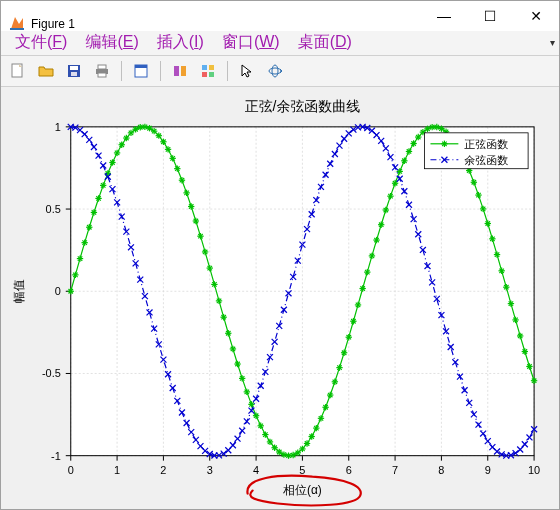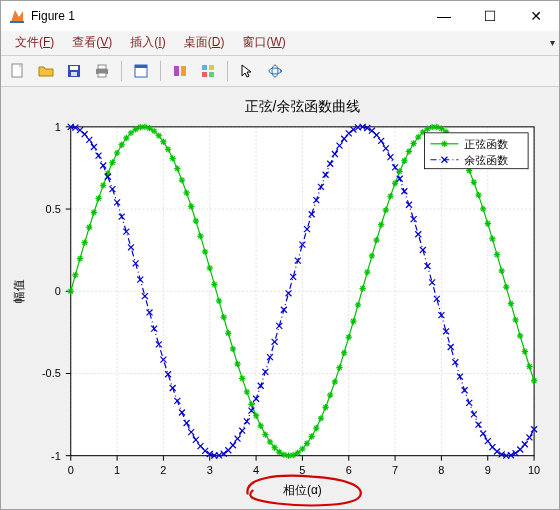--- a/index.html
+++ b/index.html
@@ -19,21 +19,21 @@
     border: 1px solid #a0a0a0;
     box-sizing: border-box;
     display: flex;
     flex-direction: column;
   }
   
   .titlebar {
     height: 30px;
     background: #fff;
     display: flex;
-    align-items: center;
+    align-items: flex-end;
     padding-left: 8px;
     color: #000;
     position: relative;
   }
   .titlebar .logo {
     width: 16px; height: 16px; margin-right: 6px;
     display: inline-flex; align-items: center; justify-content: center;
   }
   .titlebar .logo svg { width:16px; height:16px; }
   .title-text { font-size: 12px; }
@@ -52,22 +52,22 @@
     background: #f4f4f4;
     border-bottom: 1px solid #d0d0d0;
     display: flex;
     align-items: center;
     padding: 0 6px;
     position: relative;
   }
   .menubar .menu-item {
     padding: 2px 8px;
     margin-right: 2px;
-    font-size: 12px;
-    color: #7f1d1d;
+    font-size: 16px;
+    color: #a21caf;
   }
   .menubar .menu-item .mn { text-decoration: underline; }
   .menubar .menu-overflow {
     position: absolute; right: 4px; font-size: 10px; color:#333;
   }
   
   .toolbar {
     height: 30px;
     background: #f4f4f4;
     border-bottom: 1px solid #d0d0d0;
@@ -128,24 +128,24 @@
     <span class="title-text">Figure 1</span>
     <div class="win-controls">
       <div class="wbtn">—</div>
       <div class="wbtn">☐</div>
       <div class="wbtn close">✕</div>
     </div>
   </div>
 
   <div class="menubar">
     <span class="menu-item"><span>文件</span>(<span class="mn">F</span>)</span>
-    <span class="menu-item"><span>查看</span>(<span class="mn">V</span>)</span>
+    <span class="menu-item"><span>编辑</span>(<span class="mn">E</span>)</span>
     <span class="menu-item"><span>插入</span>(<span class="mn">I</span>)</span>
+    <span class="menu-item"><span>窗口</span>(<span class="mn">W</span>)</span>
     <span class="menu-item"><span>桌面</span>(<span class="mn">D</span>)</span>
-    <span class="menu-item"><span>窗口</span>(<span class="mn">W</span>)</span>
     <span class="menu-overflow">▾</span>
   </div>
 
   <div class="toolbar">
     <div class="tb-btn">
       <svg viewBox="0 0 16 16">
           <rect x="2" y="1" width="10" height="13" fill="#fff" stroke="#888"></rect>
           <polygon points="9,1 12,4 9,4" fill="#dca"></polygon>
         </svg>
     </div>

